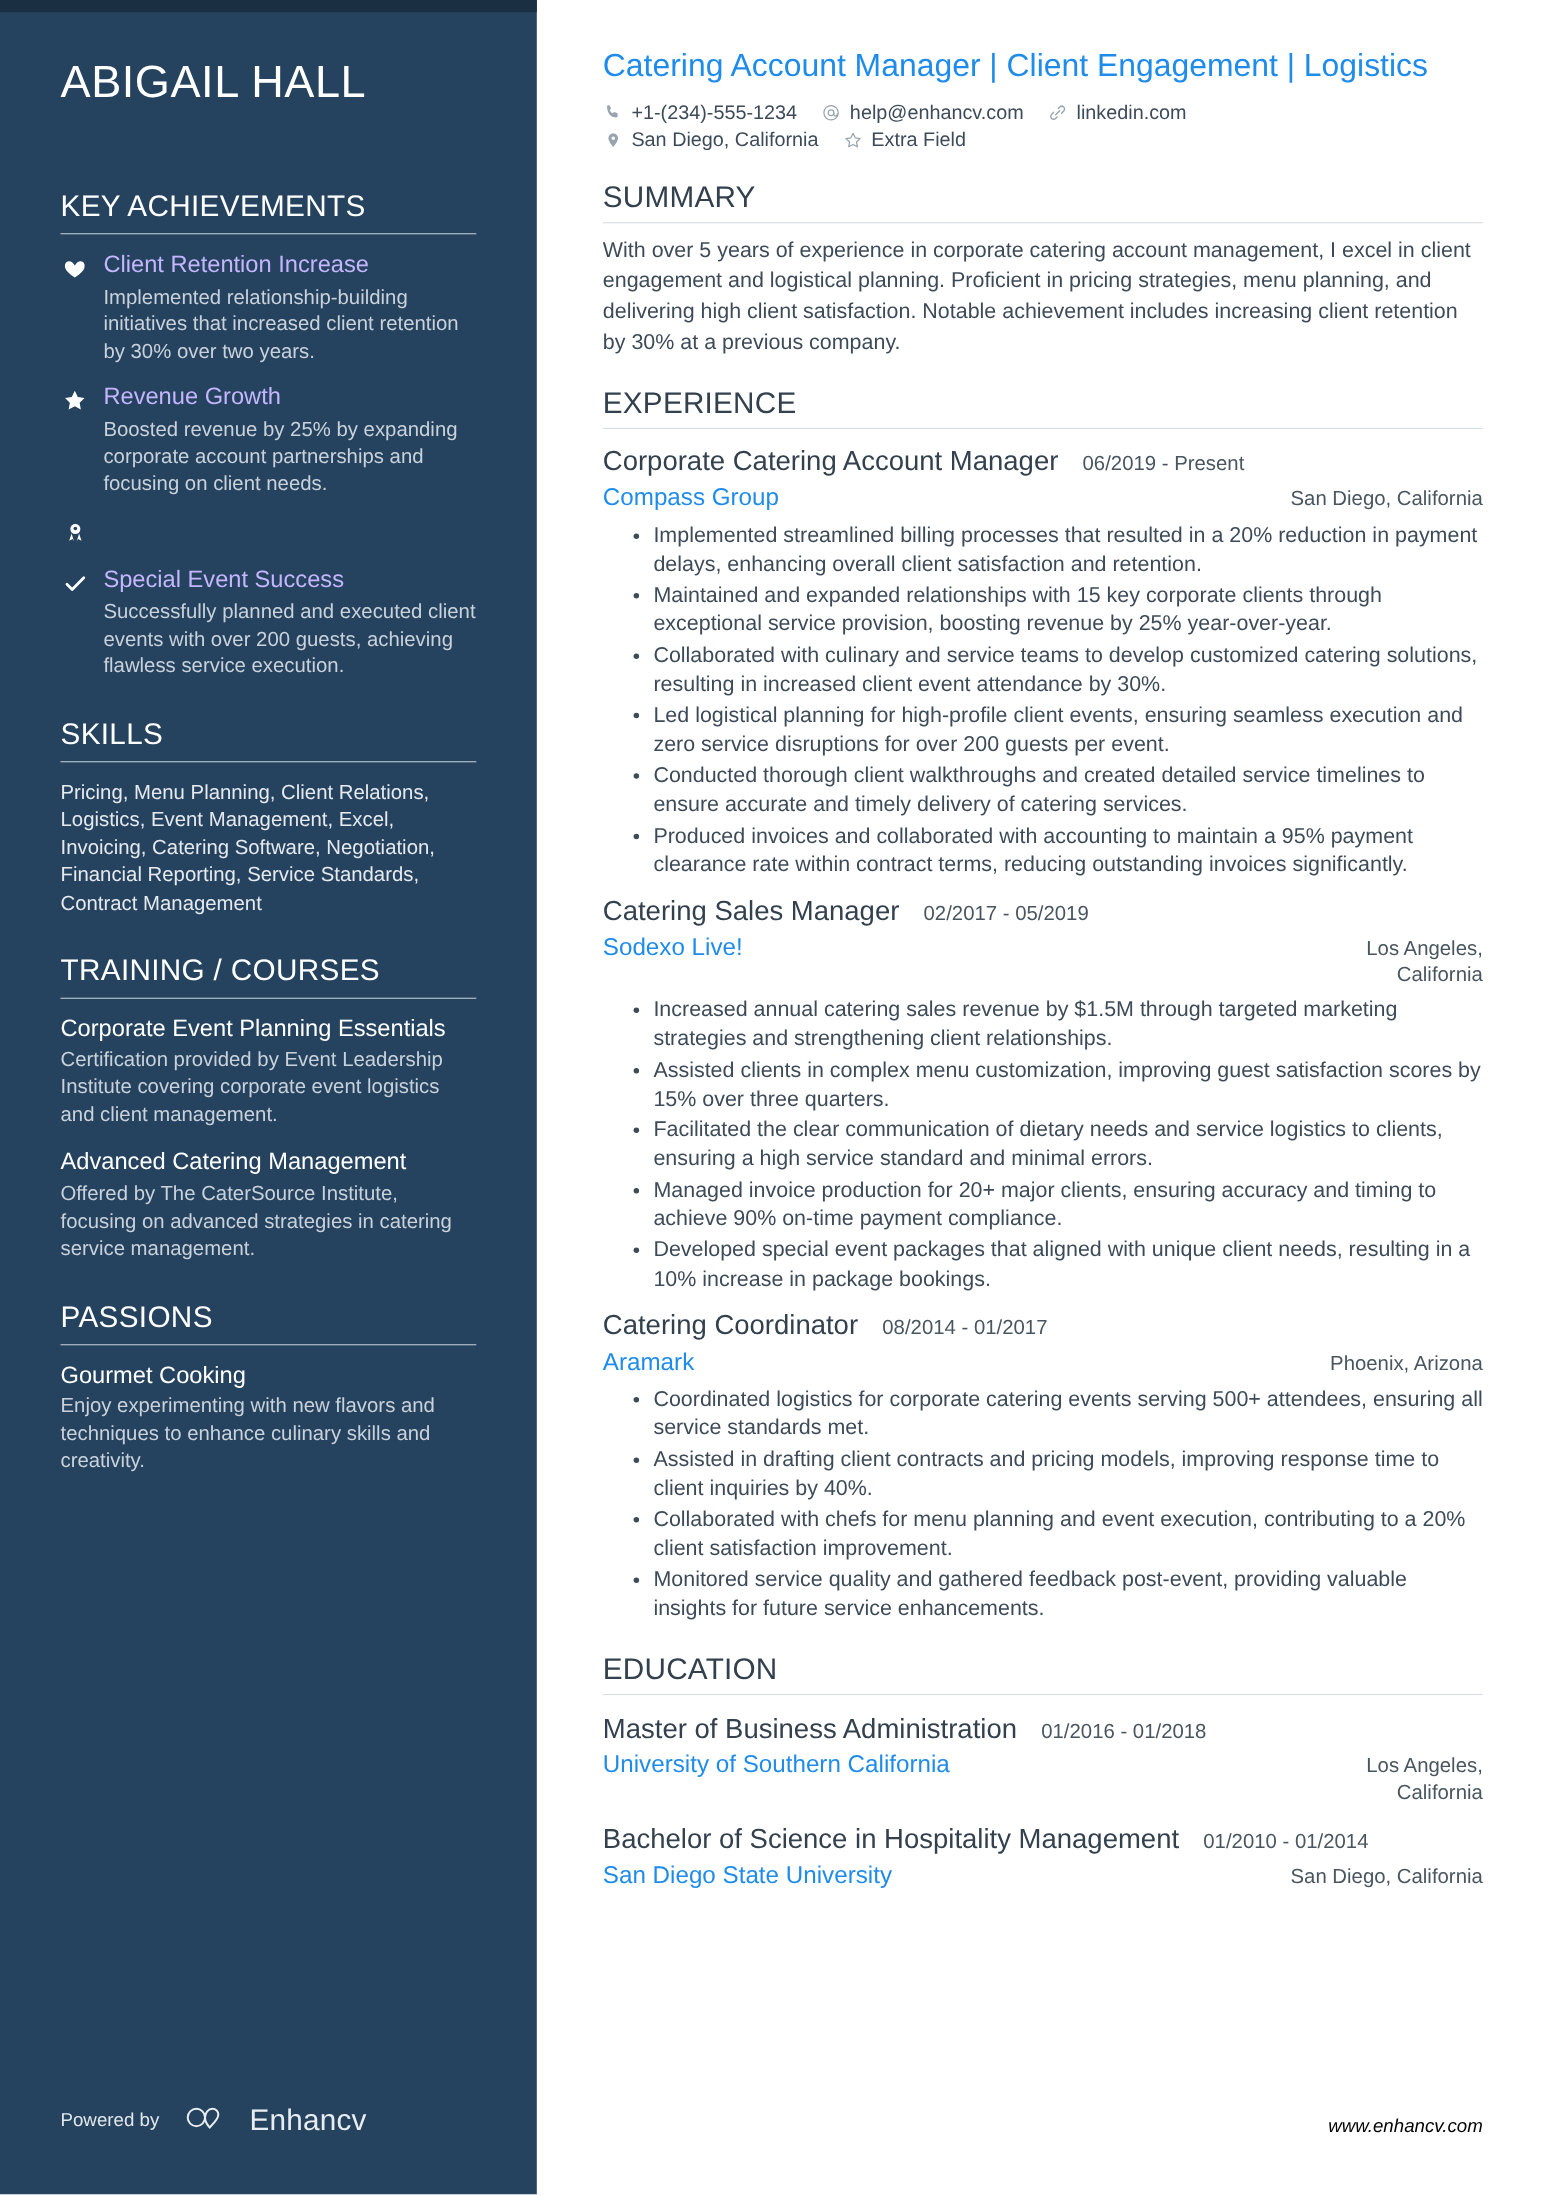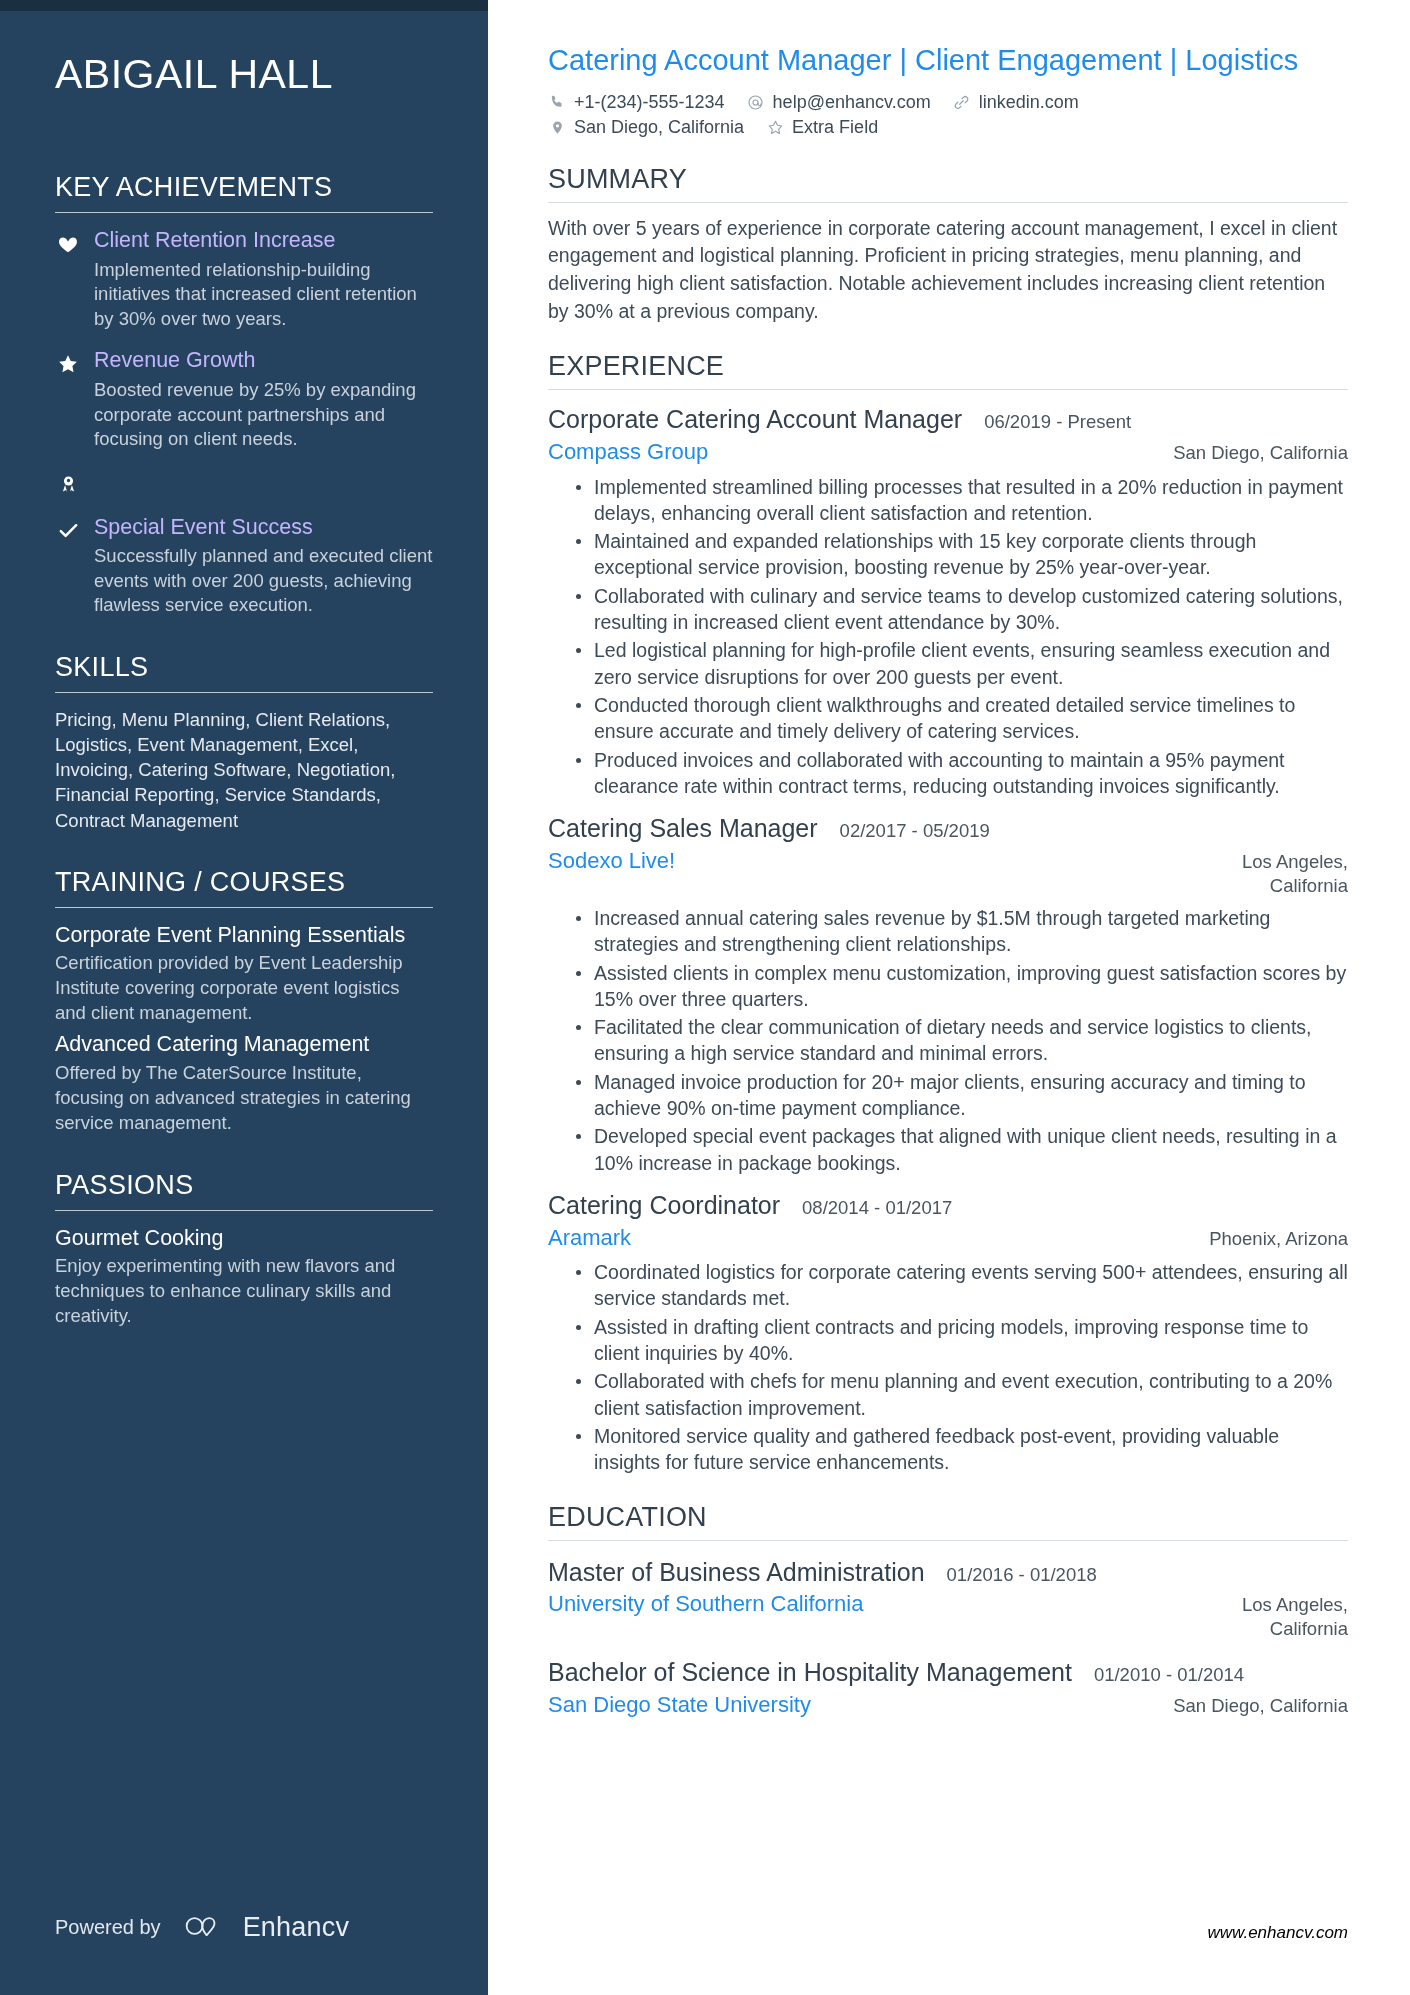--- a/index.html
+++ b/index.html
@@ -90,21 +90,21 @@
     font-size: 18.5px;
     color: #c9d2db;
     line-height: 1.33;
   }
 
   .side-body {
     font-size: 18.5px;
     color: #e6eaef;
     line-height: 1.36;
   }
-  .side-item { margin-bottom: 5px; }
+  .side-item { margin-bottom: 17px; }
   .side-item:last-child { margin-bottom: 0; }
   .side-item-title {
     font-size: 21.5px;
     color: #ffffff;
     line-height: 1.28;
     margin-bottom: 2px;
   }
   .side-item-desc {
     font-size: 18.5px;
     color: #c9d2db;
@@ -113,21 +113,21 @@
 
   .powered {
     position: absolute;
     left: 55px;
     bottom: 52px;
     display: flex;
     align-items: center;
     gap: 22px;
   }
   .powered-label {
-    font-size: 20px;
+    font-size: 17px;
     color: #e3e8ed;
   }
   .brand {
     display: flex;
     align-items: center;
     gap: 12px;
   }
   .brand-name {
     font-size: 27px;
     color: #e8edf2;

